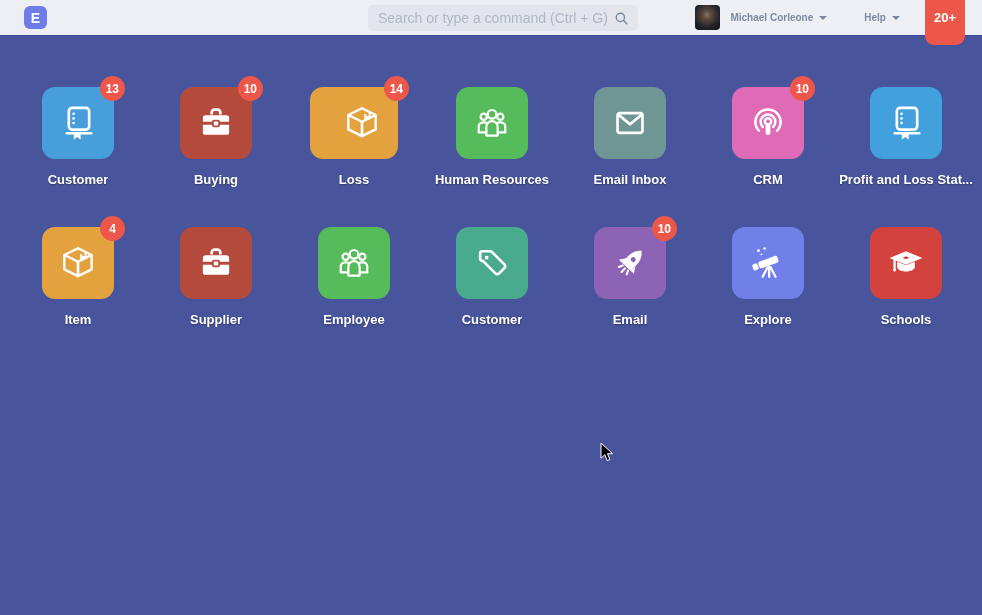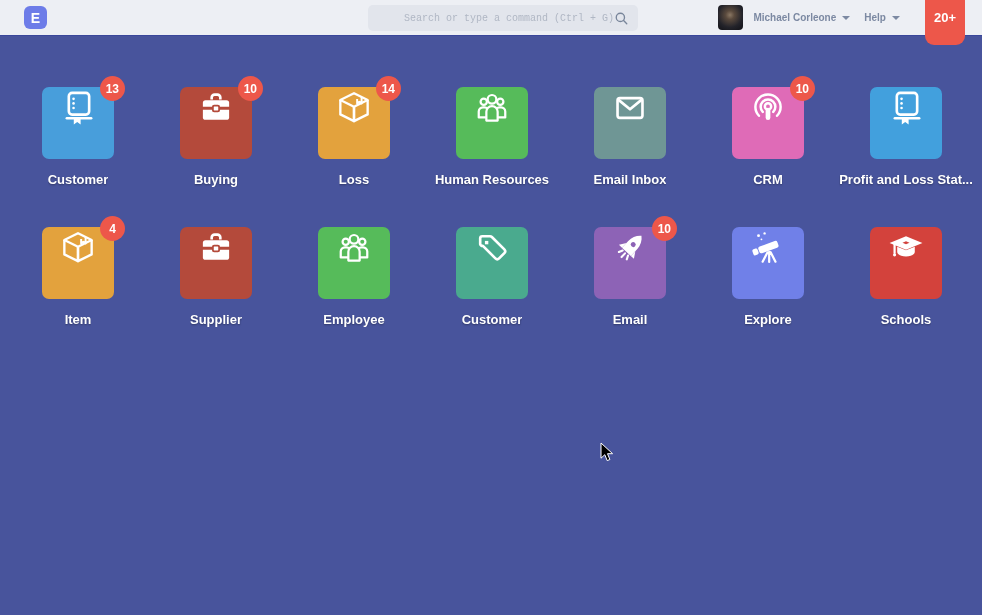--- a/index.html
+++ b/index.html
@@ -6,39 +6,39 @@
   body{background:#48549c;font-family:"Liberation Sans",sans-serif;position:relative;}
 
   
   .navbar{position:relative;height:35px;background:#edeff4;border-bottom:1px solid #3a479b;}
   .logo{position:absolute;left:24px;top:6px;width:23px;height:23px;border-radius:6px;
         background:#6d7ce8;color:#fff;font-weight:bold;font-size:14px;
         display:flex;align-items:center;justify-content:center;cursor:pointer;}
   .search{position:absolute;left:368px;top:5px;width:270px;height:26px;background:#e2e5ec;
         border-radius:5px;display:flex;align-items:center;}
   .search input{flex:1;min-width:0;border:none;background:transparent;outline:none;
-        padding:0 0 0 10px;font-size:10px;color:#36414c;font-family:Liberation Mono, monospace;text-align:right;}
+        padding:0 0 0 10px;font-size:14px;color:#36414c;font-family:Liberation Sans, sans-serif;}
   .search input::placeholder{color:#b0b7c4;}
   .search .mag{display:flex;margin-right:9px;}
   .nav-right{position:absolute;right:17px;top:0;height:35px;display:flex;align-items:center;}
   .avatar{width:25px;height:25px;border-radius:4px;cursor:pointer;
         background:radial-gradient(circle at 48% 40%, #8a7763 0%, #5a4a3d 22%, #23232a 62%, #101015 100%);}
   .nav-text{font-size:10px;font-weight:bold;color:#7c89a2;cursor:pointer;}
   .user-name{margin-left:10px;}
   .caret{width:0;height:0;border-left:4px solid transparent;border-right:4px solid transparent;
         border-top:4px solid #7c89a2;margin-left:6px;}
-  .help{margin-left:14px;}
+  .help{margin-left:37px;}
   .nav-badge{margin-left:25px;background:#ed574a;color:#fff;font-size:13px;font-weight:bold;
         padding:20px 9px;border-radius:9px;cursor:pointer;}
 
   
   .grid{display:flex;flex-wrap:wrap;margin:51px 0 0 9px;width:966px;}
   .cell{width:138px;height:140px;display:flex;flex-direction:column;align-items:center;cursor:pointer;}
-  .tile{position:relative;width:72px;height:72px;border-radius:7px;
-        display:flex;align-items:flex-start;justify-content:center;}
+  .tile{position:relative;width:72px;height:72px;border-radius:13px;
+        display:flex;align-items:center;justify-content:center;}
   .tile svg{width:42px;height:42px;display:block;}
   .count-badge{position:absolute;top:-11px;right:-11px;min-width:25px;height:25px;border-radius:13px;
         background:#ed574a;color:#fff;font-size:12px;font-weight:bold;
         display:flex;align-items:center;justify-content:center;padding:0 6px;box-sizing:border-box;}
   .label{margin-top:13px;font-size:13px;font-weight:bold;color:#fff;max-width:134px;
         white-space:nowrap;overflow:hidden;text-overflow:ellipsis;
         text-shadow:0 1px 2px rgba(0,0,0,.35);}
 
   .cursor{position:absolute;left:600px;top:442px;pointer-events:none;}
 </style>
@@ -89,21 +89,21 @@
           <path d="M12.7 9.5V8a2.2 2.2 0 0 1 2.2-2.2h2.2A2.2 2.2 0 0 1 19.3 8v1.5" stroke="#fff" stroke-width="2" fill="none"></path>
           <path d="M6 12a2 2 0 0 1 2-2h16a2 2 0 0 1 2 2v3.1H6z" fill="#fff"></path>
           <path d="M6 17.3h20V23a2 2 0 0 1-2 2H8a2 2 0 0 1-2-2z" fill="#fff"></path>
           <rect x="13.6" y="14.2" width="4.8" height="4.4" rx="1" fill="#fff" stroke="var(--c)" stroke-width="1.4"></rect>
         </svg>
         <div class="count-badge">10</div>
       </div>
       <div class="label">Buying</div>
     </div>
     <div class="cell">
-      <div class="tile" style="background: rgb(227, 162, 61); --c: #e3a23d;">
+      <div class="tile" style="background: rgb(227, 162, 61); padding-left: 16px; --c: #e3a23d;">
         <svg viewBox="0 0 32 32" fill="none" stroke="#fff" stroke-width="1.8" stroke-linejoin="round">
           <path d="M16 4.8 26.4 9.9 16 15 5.6 9.9z"></path>
           <path d="M5.6 9.9v11l10.4 5.1V15"></path>
           <path d="M26.4 9.9v11L16 26V15"></path>
           <path d="M21.8 7.6v4.9l-1.7-1.2-1.7 1.2V9.2" stroke-width="1.5"></path>
         </svg>
         <div class="count-badge">14</div>
       </div>
       <div class="label">Loss</div>
     </div>

